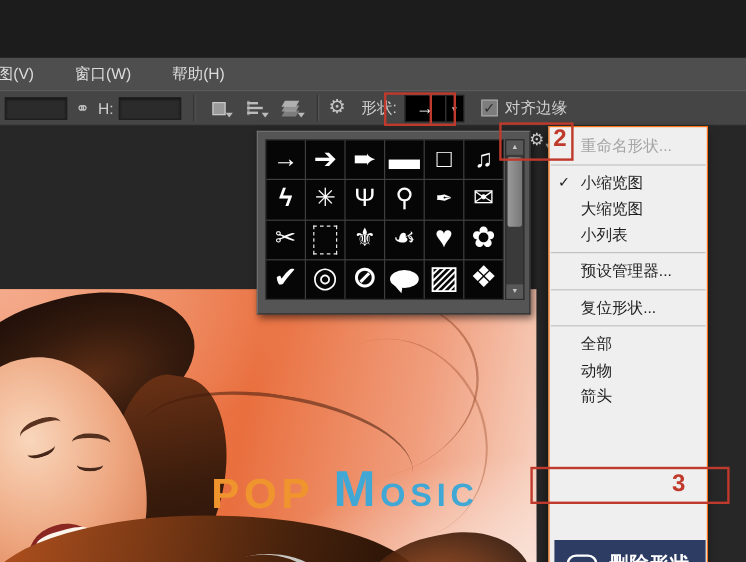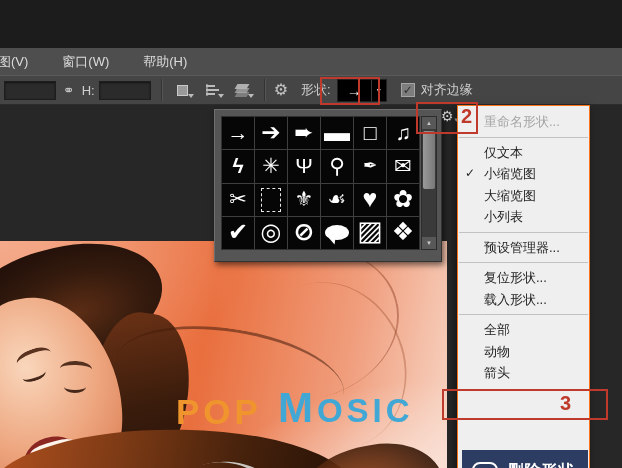--- a/index.html
+++ b/index.html
@@ -75,21 +75,21 @@
   #mouth{left:24px;top:196px;width:58px;height:50px;border-radius:48%;transform:rotate(-16deg);
     background:#8e2823;box-shadow:inset 0 -6px 10px rgba(0,0,0,.35);}
   #teeth{left:30px;top:201px;width:46px;height:15px;border-radius:40% 40% 50% 50%;transform:rotate(-16deg);background:#fdf5ec;}
   #hp-band{left:148px;top:222px;width:132px;height:95px;border-radius:50%;
     border-bottom:11px solid #e6e4df;border-right:7px solid #c9c7c2;transform:rotate(-14deg);}
   #hp-dark{left:160px;top:252px;width:110px;height:70px;border-radius:50%;
     border-bottom:5px solid #4a4a4a;transform:rotate(-12deg);}
   #canvas-title{position:absolute;left:176px;top:146px;display:flex;align-items:flex-end;
     font-weight:bold;letter-spacing:4px;line-height:1;}
   #title-pop{color:#f0952d;font-size:35px;}
-  #title-mosic{color:#41a8d6;font-size:33px;margin-left:16px;}
+  #title-mosic{color:#41a8d6;font-size:27px;margin-left:16px;}
   #title-mosic::first-letter{font-size:42px;}
 
   
   #shapes-panel{position:absolute;left:214px;top:61px;width:228px;height:153px;background:#555;
     border:1px solid #6e6e6e;border-right-color:#333;border-bottom-color:#333;
     box-shadow:2px 3px 6px rgba(0,0,0,.55);}
   #shapes-grid{position:absolute;left:6px;top:6px;width:199px;height:134px;background:#3f3f3f;
     display:grid;grid-template-columns:repeat(6,1fr);grid-template-rows:repeat(4,1fr);gap:1px;
     border:1px solid #303030;}
   .cell{background:#060606;display:flex;align-items:center;justify-content:center;
@@ -300,29 +300,27 @@
     </div>
   </div>
   <div id="panel-gear" class="z3">
     <span>⚙</span>
     <span class="dd2">▾</span>
   </div>
 
   <div id="context-menu" class="z4">
     <div class="mi disabled"><span>重命名形状...</span></div>
     <div class="msep"></div>
-    <div class="mi"><span>仅文本</span></div>
     <div class="mi"><span class="chk">✓</span><span>小缩览图</span></div>
     <div class="mi"><span>大缩览图</span></div>
     <div class="mi"><span>小列表</span></div>
     <div class="msep"></div>
     <div class="mi"><span>预设管理器...</span></div>
     <div class="msep"></div>
     <div class="mi"><span>复位形状...</span></div>
-    <div class="mi"><span>载入形状...</span></div>
     <div class="msep"></div>
     <div class="mi"><span>全部</span></div>
     <div class="mi"><span>动物</span></div>
     <div class="mi"><span>箭头</span></div>
     <div class="mgap"></div>
 
   </div>
 
   <div id="watermark" class="z5">
     <div id="wm-logo">

